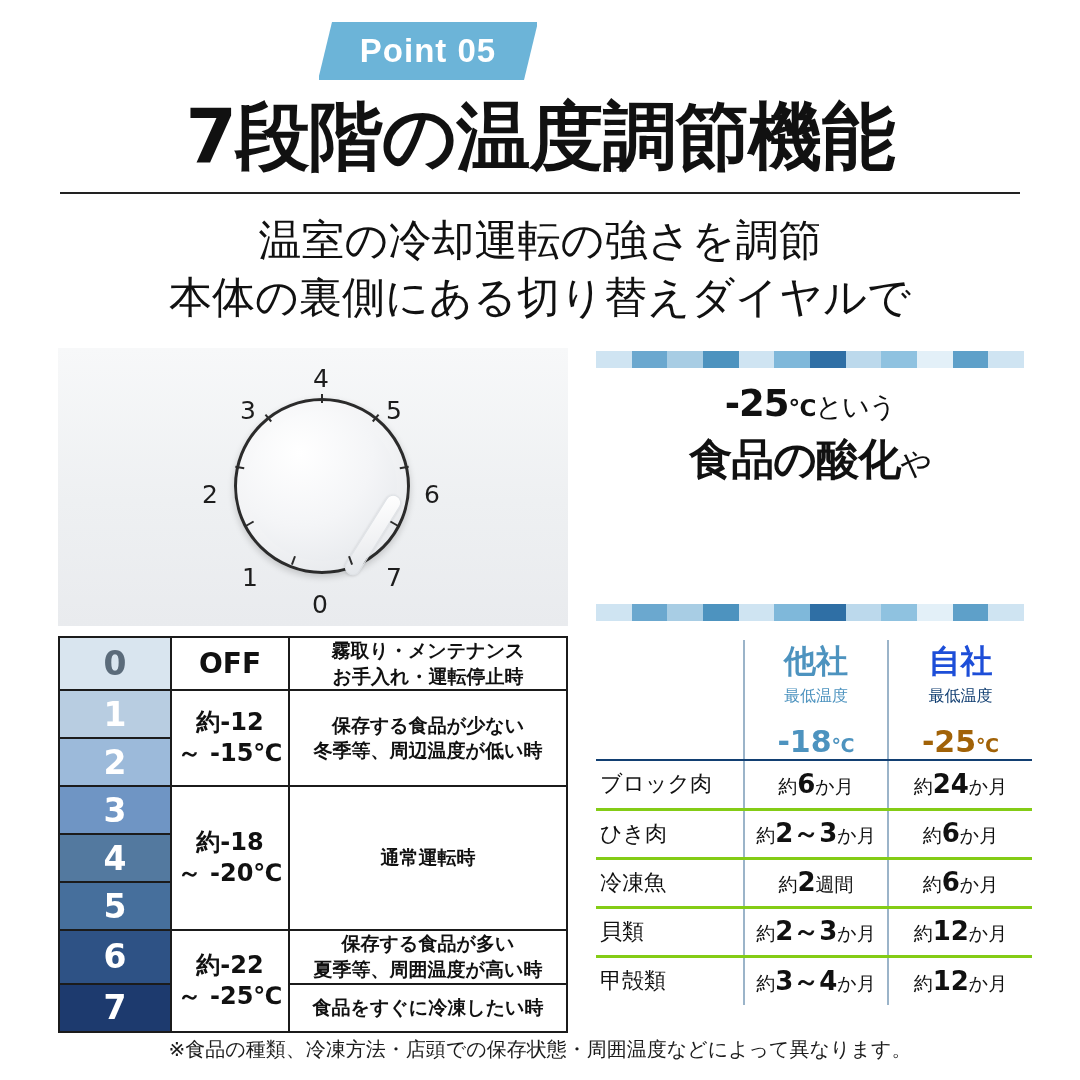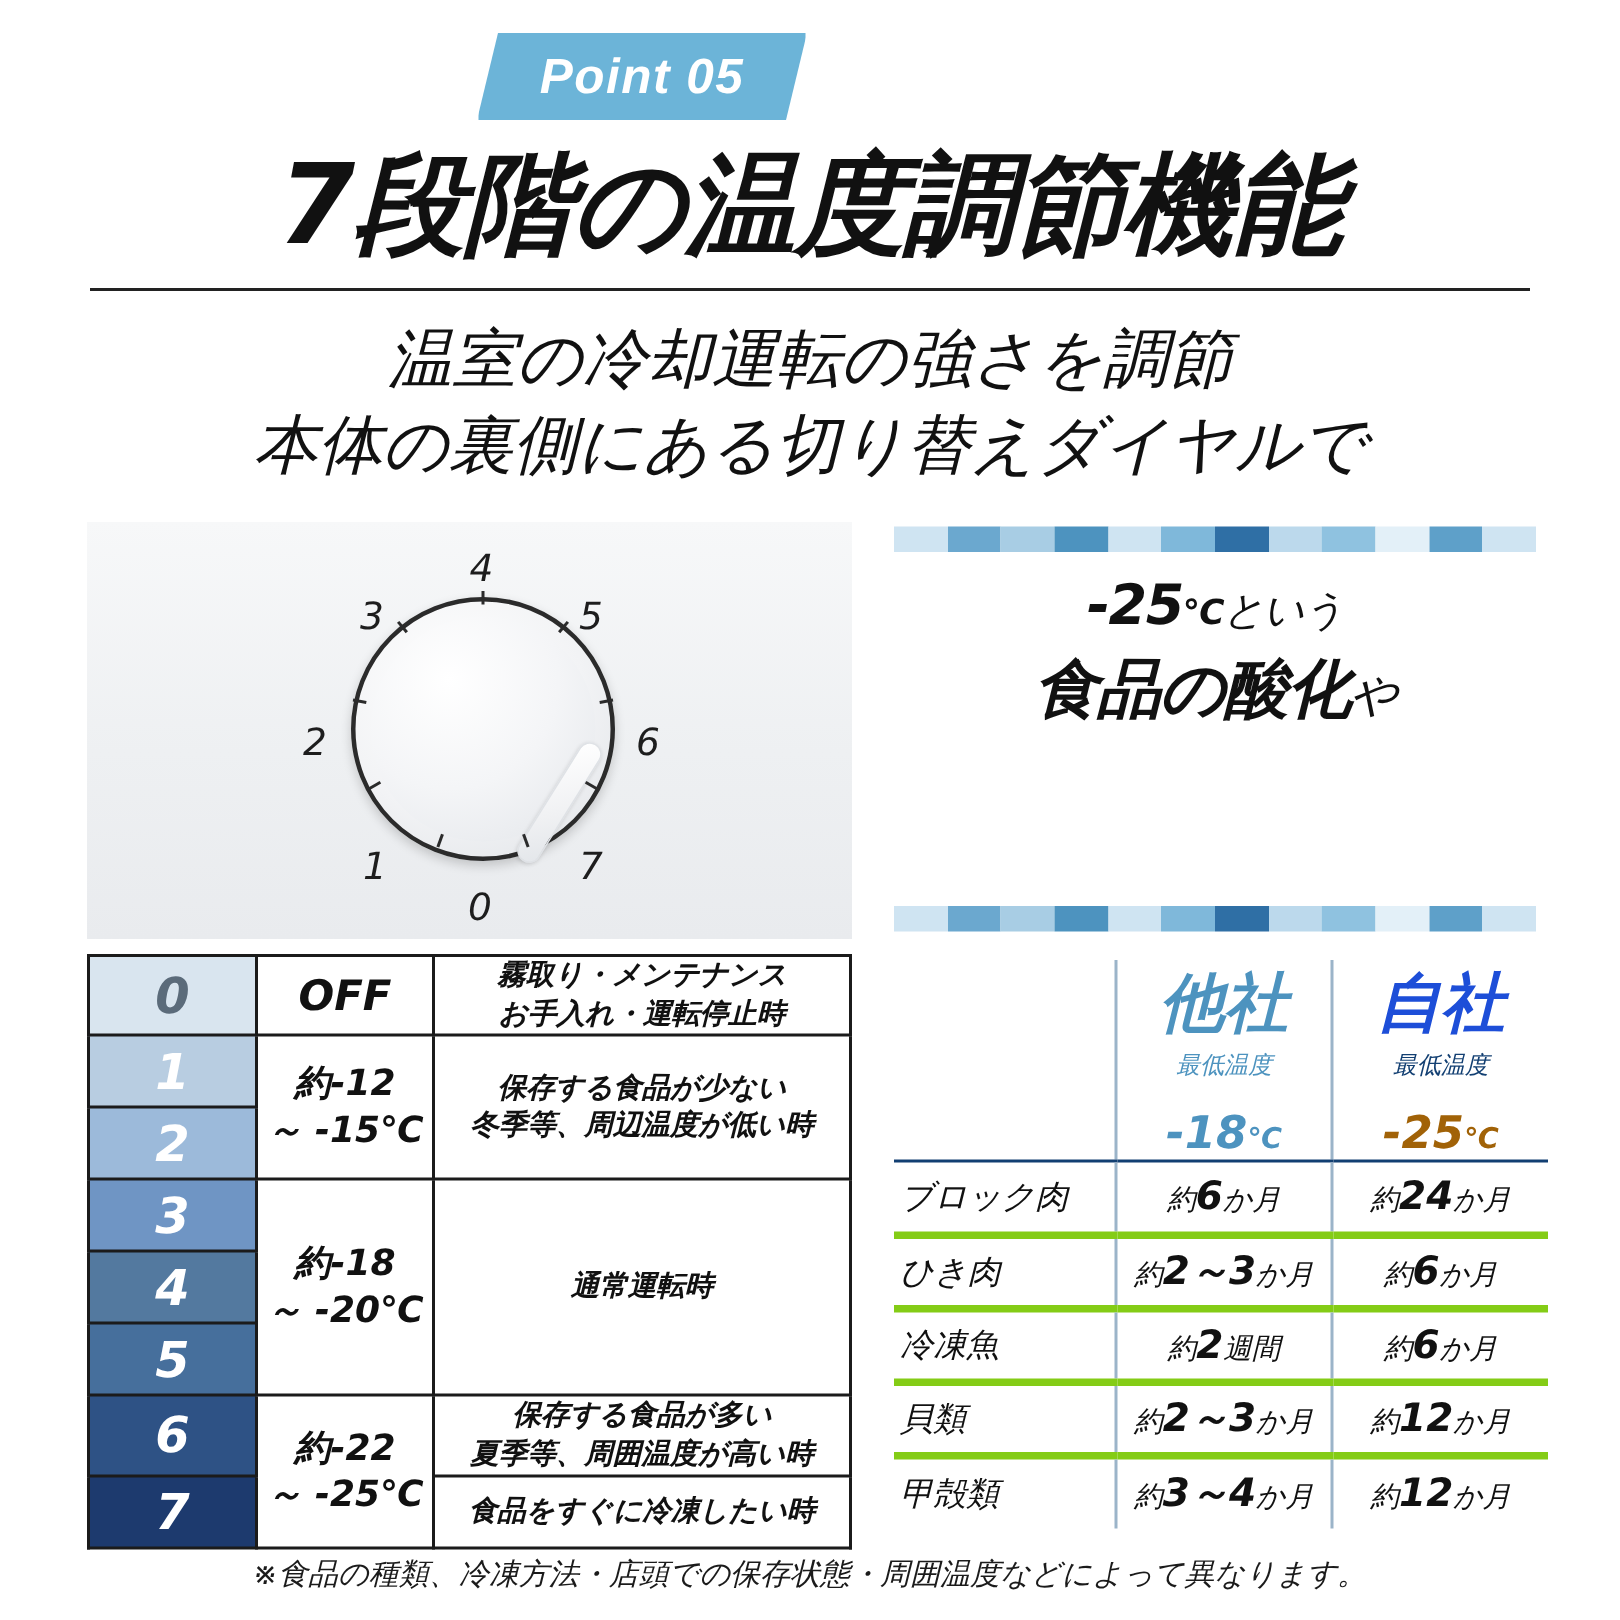--- a/index.html
+++ b/index.html
@@ -3,21 +3,21 @@
 <meta charset="utf-8">
 <style>
   * { box-sizing: border-box; margin: 0; padding: 0; }
   html, body {
     width: 1080px; height: 1080px;
     background: #ffffff;
     font-family: "Liberation Sans", sans-serif;
     color: #111;
     overflow: hidden;
   }
-  .page { position: relative; width: 856px; height: 1080px; font-style: italic; }
+  .page { position: relative; width: 856px; height: 1080px; }
 
   
   .point-badge {
     position: absolute; top: 22px; left: 50%; transform: translateX(-50%);
     width: 218px; height: 58px;
     background: #6cb4d8;
     display: flex; align-items: center; justify-content: center;
     color: #ffffff;
     font-size: 33px; font-weight: bold; letter-spacing: 1px;
   }
@@ -118,35 +118,35 @@
   .r-line4 { font-size: 43px; font-weight: bold; margin-top: 2px; letter-spacing: -1px; }
   .r-line4 .sm { font-size: 31px; font-weight: normal; }
 
   
   .ctable {
     position: absolute; left: 596px; top: 640px; width: 436px;
     border-collapse: collapse; font-family: "DejaVu Sans", sans-serif;
   }
   .ctable th, .ctable td { padding: 0; text-align: center; vertical-align: middle; }
   .chead { height: 118px; }
-  .chead .brand { font-size: 43px; font-weight: bold; }
+  .chead .brand { font-size: 32px; font-weight: bold; }
   .chead .brand.other { color: #4d93bf; }
   .chead .brand.own { color: #1d4ed8; }
   .chead .lbl { font-size: 16px; margin-top: 2px; }
   .chead .lbl.other { color: #4d93bf; }
   .chead .lbl.own { color: #123f72; }
   .chead .temp { font-size: 30px; font-weight: bold; margin-top: 17px; }
   .chead .temp.other { color: #4d93bf; }
   .chead .temp.own { color: #a16207; }
   .chead .temp .u { font-size: 19px; }
   .ctable .rowname { text-align: left; font-size: 22px; padding-left: 4px; height: 49px; }
   .ctable .val { font-size: 19px; }
   .ctable .val .n { font-size: 26px; font-weight: bold; }
   .col-sep-l { border-left: 2px solid #9bb4c9; }
-  .row-line td { border-bottom: 5px solid #84cc16; }
+  .row-line td { border-bottom: 3px solid #84cc16; }
   .head-line td { border-bottom: 2px solid #123f72; }
 
   .footnote {
     position: absolute; left: 0; top: 1036px; width: 1080px;
     text-align: center; font-size: 20px; color: #1b1b1b;
     font-family: "DejaVu Sans", sans-serif;
   }
 </style>
 </head>
 <body>

